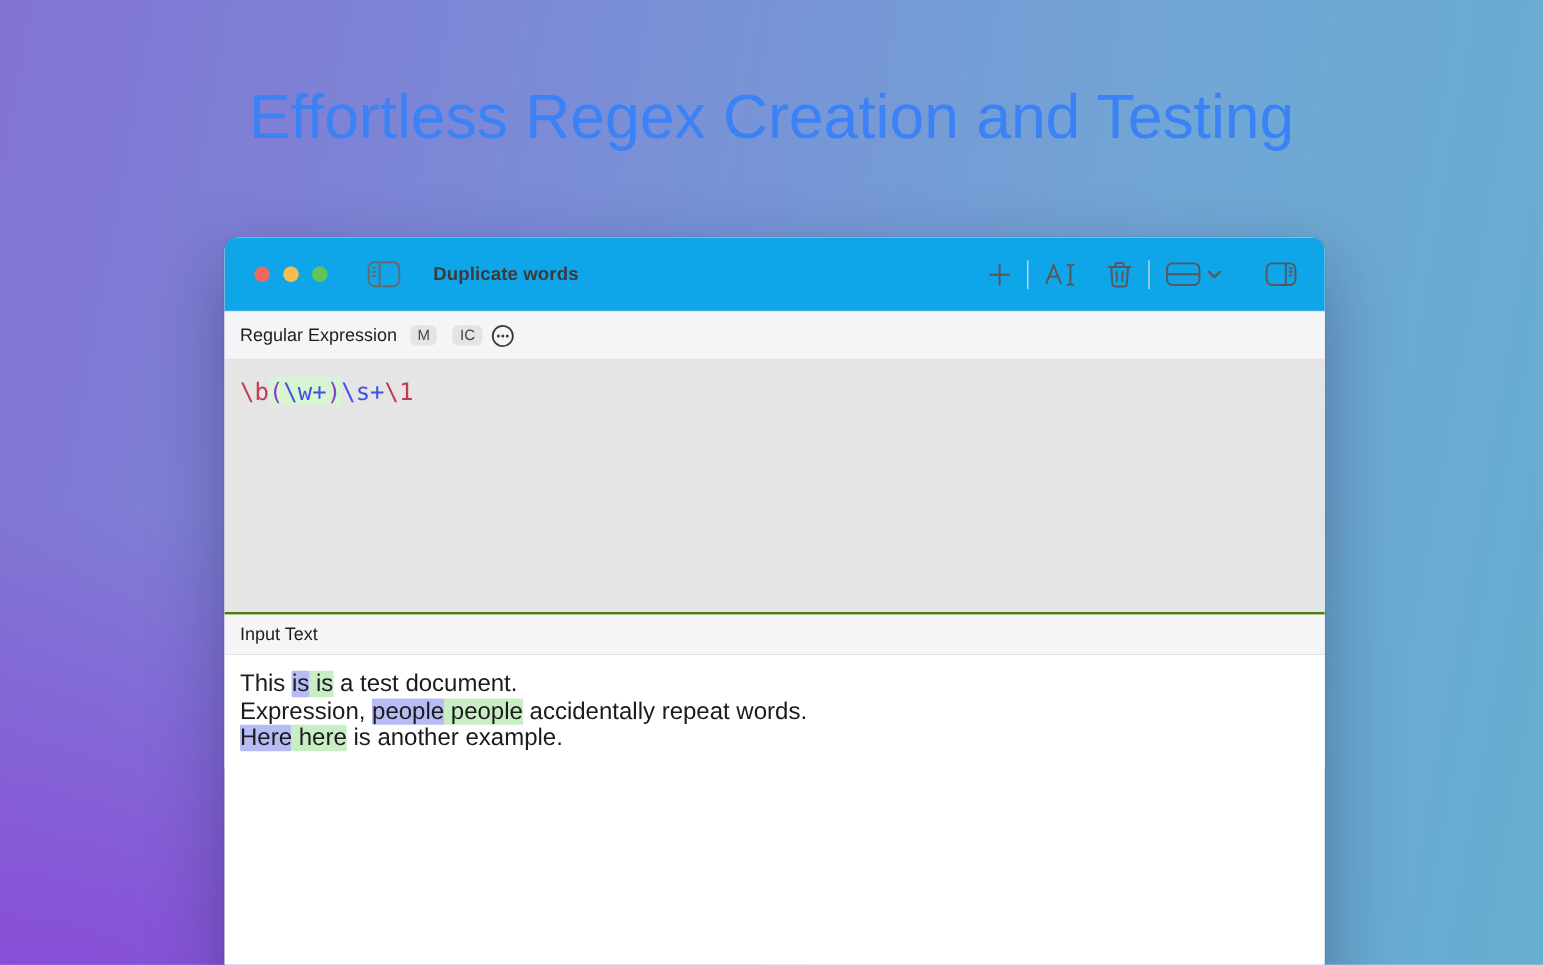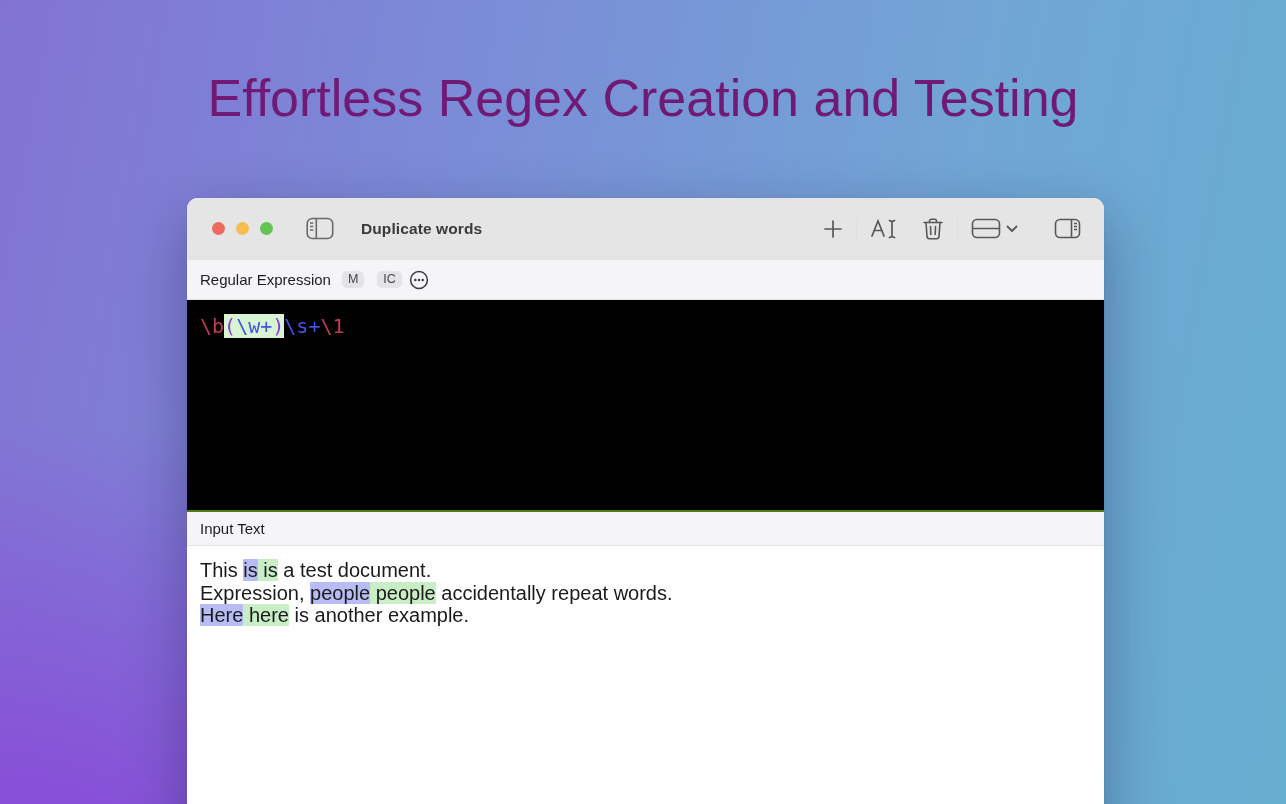--- a/index.html
+++ b/index.html
@@ -10,41 +10,41 @@
     background:
       radial-gradient(120% 95% at 2% 105%, rgba(138,64,216,0.85) 0%, rgba(138,64,216,0) 55%),
       linear-gradient(100deg, #8273d3 0%, #7b8cd7 34%, #71a6d5 70%, #66aed0 100%);
   }
 
   
   .hero-title {
     position: absolute;
     top: 68px; left: 0; width: 100%;
     text-align: center;
-    color: #701a75;
+    color: #3b82f6;
     font-size: 52px;
     font-weight: 300;
     letter-spacing: 0px;
   }
 
   
   .window {
     position: absolute;
     left: 187px; top: 198px;
     width: 917px; height: 640px;
     background: #ffffff;
     border-radius: 11px 11px 0 0;
     box-shadow: 0 22px 60px rgba(20,20,60,0.35), 0 0 1px rgba(0,0,0,0.25);
     overflow: hidden;
   }
 
   
   .titlebar {
     height: 62px;
-    background: #e5e5e5;
+    background: #0ea5e9;
     border-bottom: 1px solid #e2e1e3;
     display: flex;
     align-items: center;
     padding: 0 23px 0 25px;
   }
   .traffic { display: flex; gap: 11px; align-items: center; }
   .light { width: 13px; height: 13px; border-radius: 50%; }
   .light.red { background: #ed6a5f; }
   .light.yellow { background: #f5bf4f; }
   .light.green { background: #62c554; }
@@ -84,21 +84,21 @@
     border-radius: 5px;
     padding: 2px 6px 3px;
     line-height: 1;
   }
   .badge + .badge { margin-left: 13px; }
   .ellipsis-btn { margin-left: 7px; display: inline-flex; }
 
   
   .regex-pane {
     height: 210px;
-    background: #000000;
+    background: #e5e5e5;
     padding: 14px 13px;
   }
   .regex-pattern {
     font-family: "DejaVu Sans Mono", "Liberation Mono", monospace;
     font-size: 20px;
     letter-spacing: 0px;
     white-space: pre;
   }
   .rx-escape { color: var(--rx-escape); }
   .rx-group  { color: var(--rx-group); }

